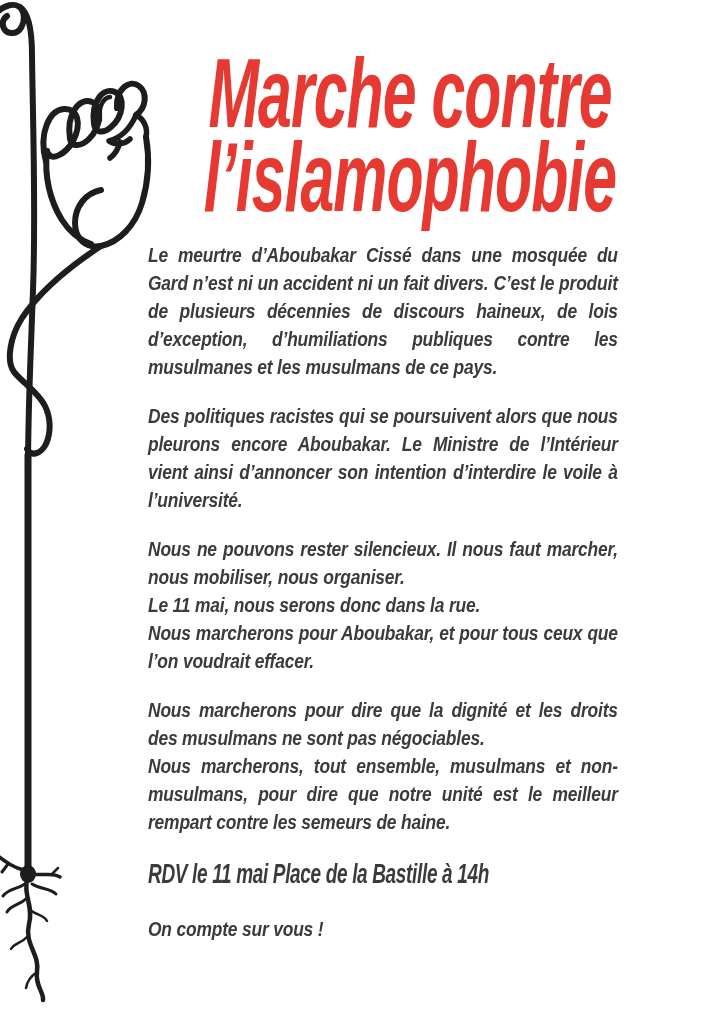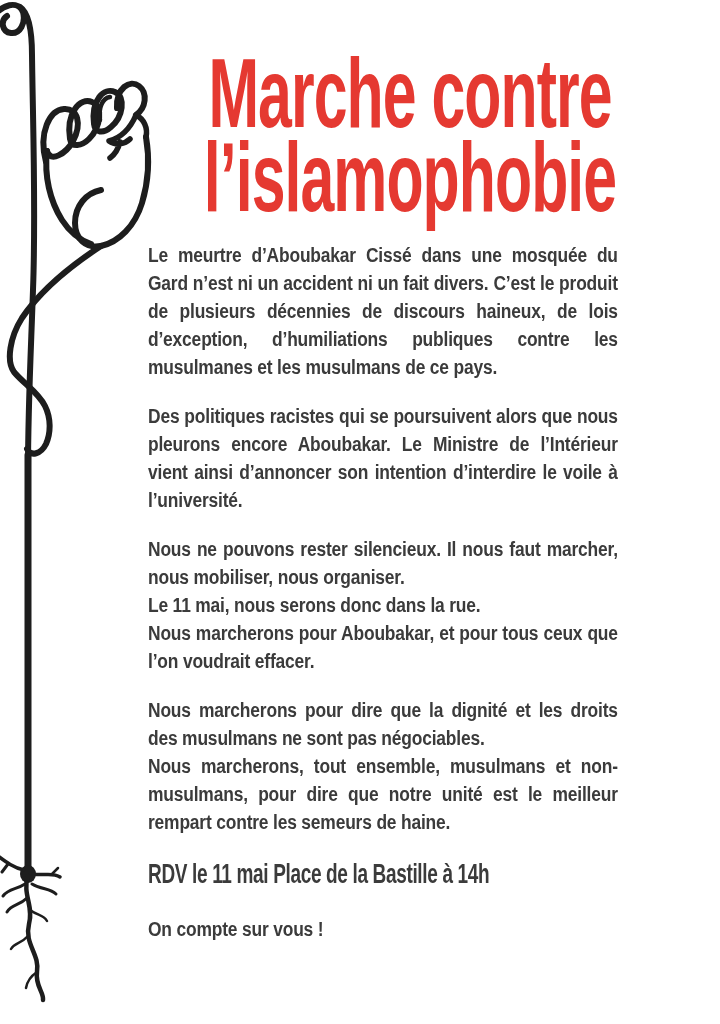--- a/index.html
+++ b/index.html
@@ -8,21 +8,21 @@
     --illustration:#1d1d1d;
     --background:#ffffff;
   }
   html,body{margin:0;padding:0;}
   body{
     width:720px;height:1024px;
     background:var(--background);
     font-family:"Liberation Sans", sans-serif;
     position:relative;overflow:hidden;
   }
-  .page{position:absolute;inset:0;}
+  .page{position:absolute;inset:0;font-style:italic;}
   .illustration{position:absolute;left:0;top:0;}
   .illustration path{fill:none;stroke:var(--illustration);stroke-linecap:round;stroke-linejoin:round;}
   .title{
     position:absolute;left:-10px;top:51px;width:840px;
     text-align:center;color:var(--title-red);
     font-weight:bold;font-size:98px;line-height:84px;letter-spacing:-1.5px;
     transform:scaleX(0.62);transform-origin:50% 0;
   }
   .title .tline{white-space:nowrap;}
   .text-col{

